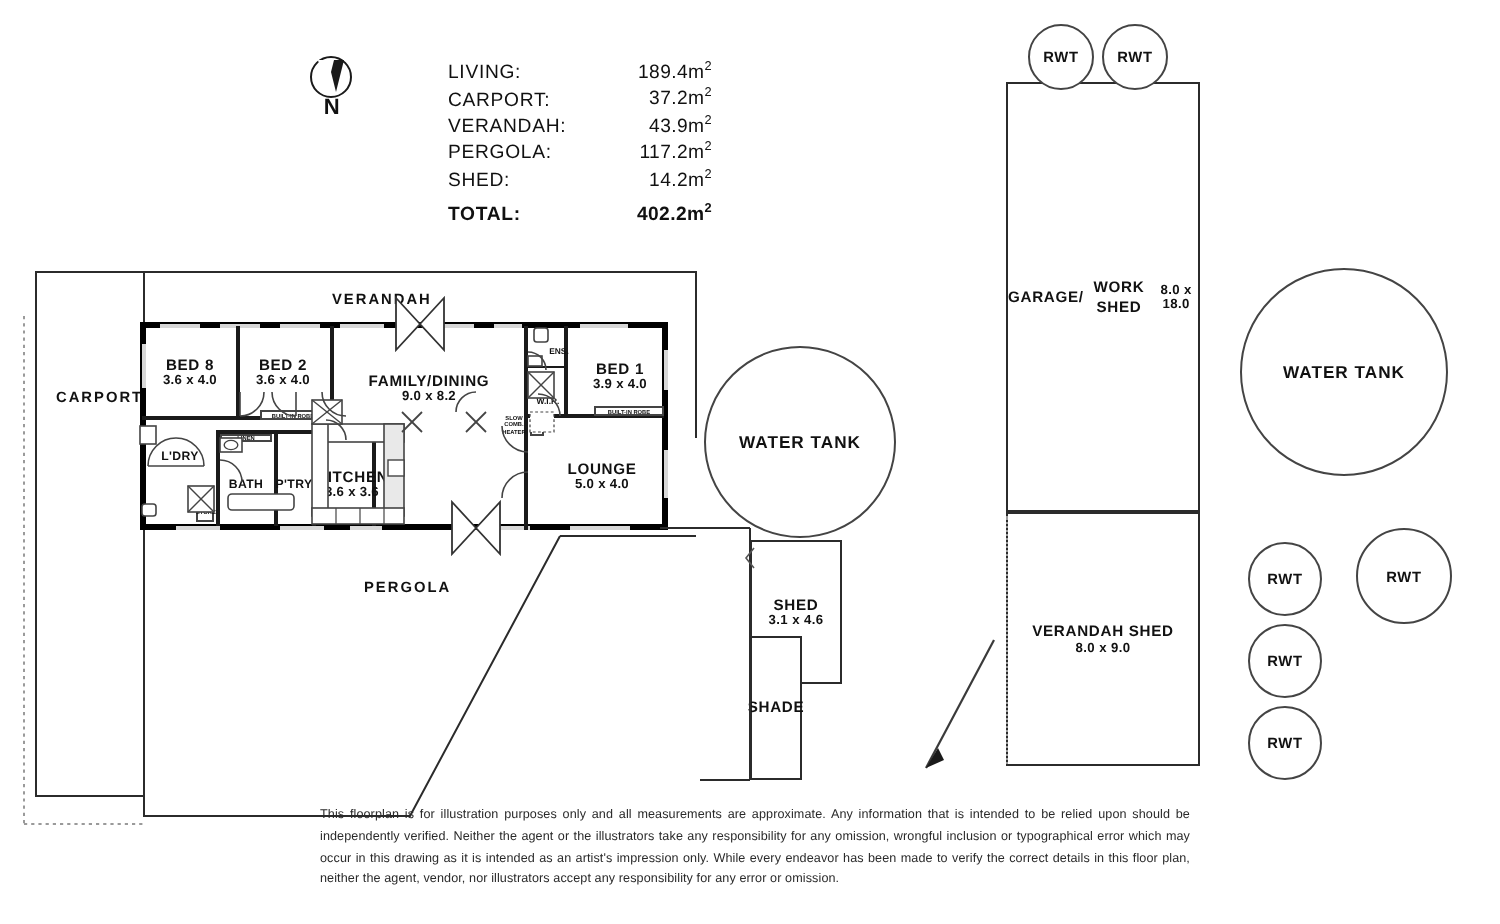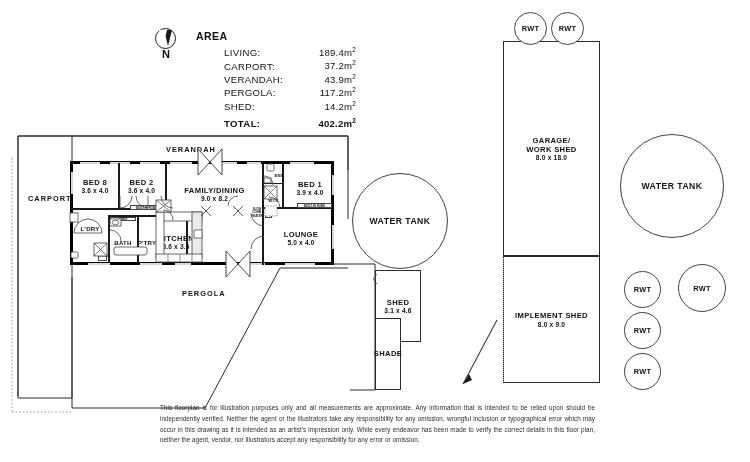--- a/index.html
+++ b/index.html
@@ -96,21 +96,20 @@
 <div class="stage">
 
   <div class="abs" id="compass">
     <div class="ring"></div>
     <div class="needle"></div>
     <div class="needle2"></div>
     <div class="nlab">N</div>
   </div>
 
   <div class="abs" id="area-table">
-    <div class="hdr">AREA</div>
 
     <div class="row">
       <span class="lbl">LIVING:</span>
       <span class="val"><span>189.4</span><span>m</span><sup>2</sup></span>
     </div>
     <div class="row">
       <span class="lbl">CARPORT:</span>
       <span class="val"><span>37.2</span><span>m</span><sup>2</sup></span>
     </div>
     <div class="row">
@@ -334,27 +333,27 @@
     <path d="M45 2 L45 128" fill="none" stroke="#2b2b2b" stroke-width="1"></path>
     <path d="M45 128 L20 128" fill="none" stroke="#2b2b2b" stroke-width="1"></path>
     <path d="M47 12 l-4 5 l4 5" fill="none" stroke="#555" stroke-width=".8"></path>
   </svg>
 
   <svg class="abs" style="left:455px;top:316px;width:50px;height:76px;">
     <line x1="42" y1="4" x2="8" y2="68" stroke="#3a3a3a" stroke-width="1.1"></line>
     <path d="M8 68 L14 58 L17 64 Z" fill="#1a1a1a"></path>
   </svg>
 
-  <div class="shedbox abs" style="left:503px;top:41px;width:97px;height:215px;flex-direction:column;">
+  <div class="shedbox abs" style="left:503px;top:41px;width:97px;height:215px;">
     <span class="nm">GARAGE/</span>
     <span class="nm">WORK SHED</span>
     <span class="dim">8.0 x 18.0</span>
   </div>
   <div class="shedbox abs" style="left:503px;top:256px;width:97px;height:127px;flex-direction:column;">
-    <span class="nm">IMPLEMENT SHED</span>
+    <span class="nm">VERANDAH SHED</span>
     <span class="dim">8.0 x 9.0</span>
   </div>
   <div class="abs dotline" style="left:503px;top:258px;height:124px;"></div>
 
   <div class="circ abs" style="left:514px;top:12px;width:33px;height:33px;">
     <span>RWT</span>
   </div>
   <div class="circ abs" style="left:551px;top:12px;width:33px;height:33px;">
     <span>RWT</span>
   </div>

